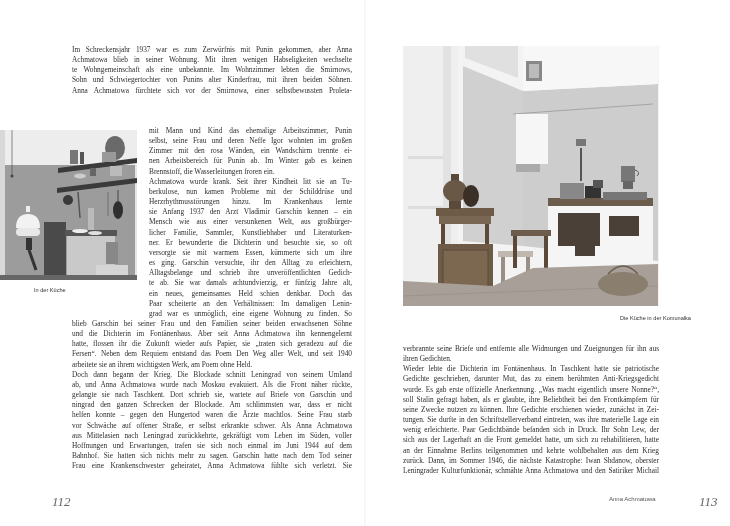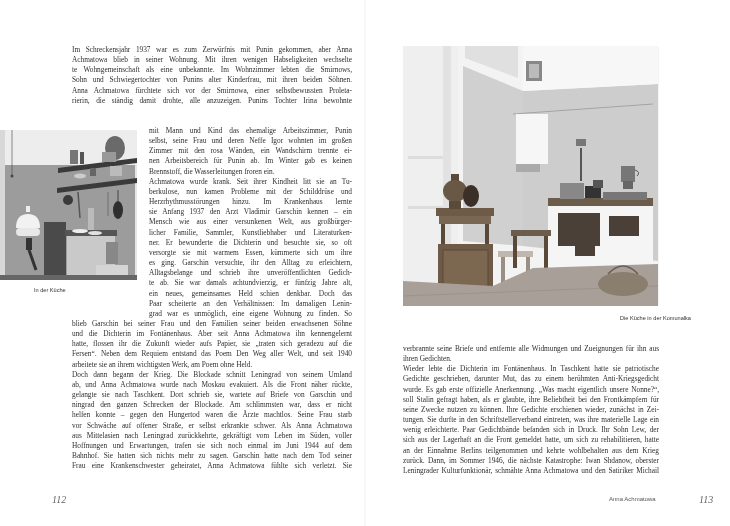--- a/index.html
+++ b/index.html
@@ -30,41 +30,40 @@
 
   .caption {
     position: absolute; font-family: "Liberation Sans", "DejaVu Sans", sans-serif;
     font-size: 5.6px; color: #333;
   }
   .cap-left { left: 34px; top: 287px; }
   .cap-right { left: 620px; top: 315px; }
 
   .rp-block { left: 403px; top: 344px; width: 256px; }
 
-  .folio { position: absolute; font-size: 10px; color: #666; font-style: italic; }
+  .folio { position: absolute; font-size: 13px; color: #666; font-style: italic; }
   .folio-left { left: 52px; top: 494px; }
   .folio-right { left: 699px; top: 494px; }
   .running-head {
     position: absolute; left: 609px; top: 496px;
     font-family: "Liberation Sans", "DejaVu Sans", sans-serif; font-size: 6px; color: #555;
   }
 </style>
 </head>
 <body>
 
 <div class="spread">
   <div class="gutter"></div>
 
   <div class="text lp-block1">
     <span class="line">Im Schreckensjahr 1937 war es zum Zerwürfnis mit Punin gekommen, aber Anna</span>
     <span class="line">Achmatowa blieb in seiner Wohnung. Mit ihren wenigen Habseligkeiten wechselte</span>
     <span class="line">te Wohngemeinschaft als eine unbekannte. Im Wohnzimmer lebten die Smirnows,</span>
     <span class="line">Sohn und Schwiegertochter von Punins alter Kinderfrau, mit ihren beiden Söhnen.</span>
     <span class="line">Anna Achmatowa fürchtete sich vor der Smirnowa, einer selbstbewussten Proleta-</span>
-    <span class="line">rierin, die ständig damit drohte, alle anzuzeigen. Punins Tochter Irina bewohnte</span>
   </div>
 
   <div class="photo photo-left">
     <svg width="137" height="150" viewBox="0 0 137 150" xmlns="http://www.w3.org/2000/svg">
       <rect width="137" height="150" fill="#e6e6e6"></rect>
       <rect x="0" y="0" width="137" height="35" fill="#ededed"></rect>
       <rect x="5" y="35" width="130" height="115" fill="#9c9c9c"></rect>
       <rect x="0" y="0" width="5" height="150" fill="#d8d8d8"></rect>
       <line x1="12" y1="0" x2="12" y2="45" stroke="#444" stroke-width="0.6"></line>
       <circle cx="12" cy="46" r="1.5" fill="#444"></circle>

